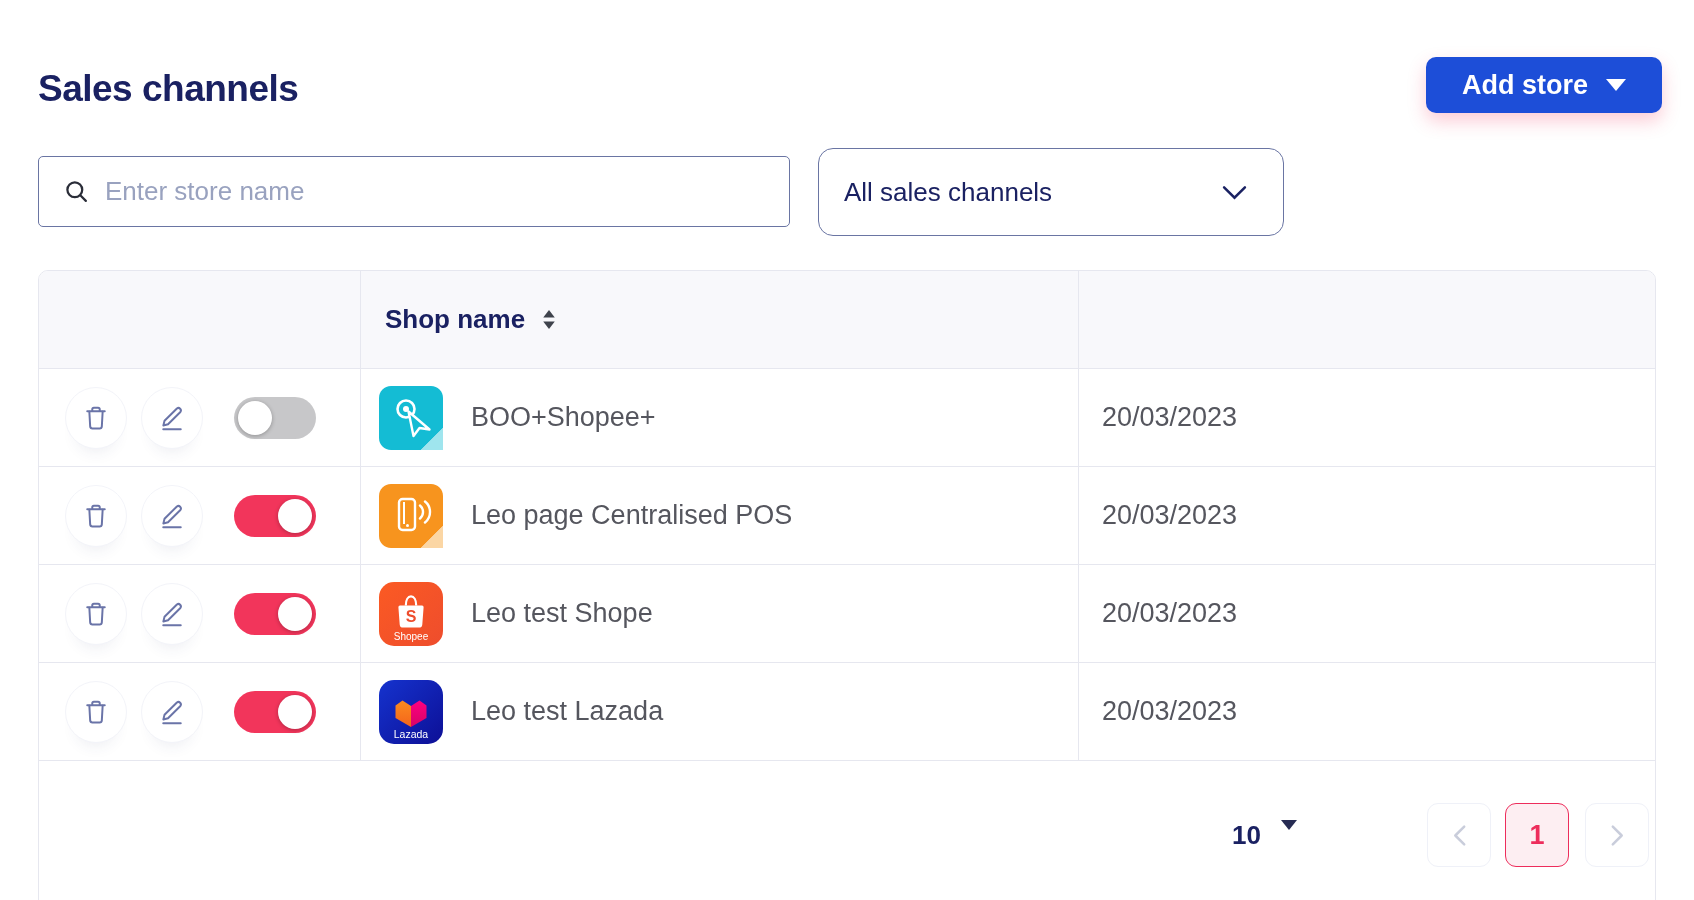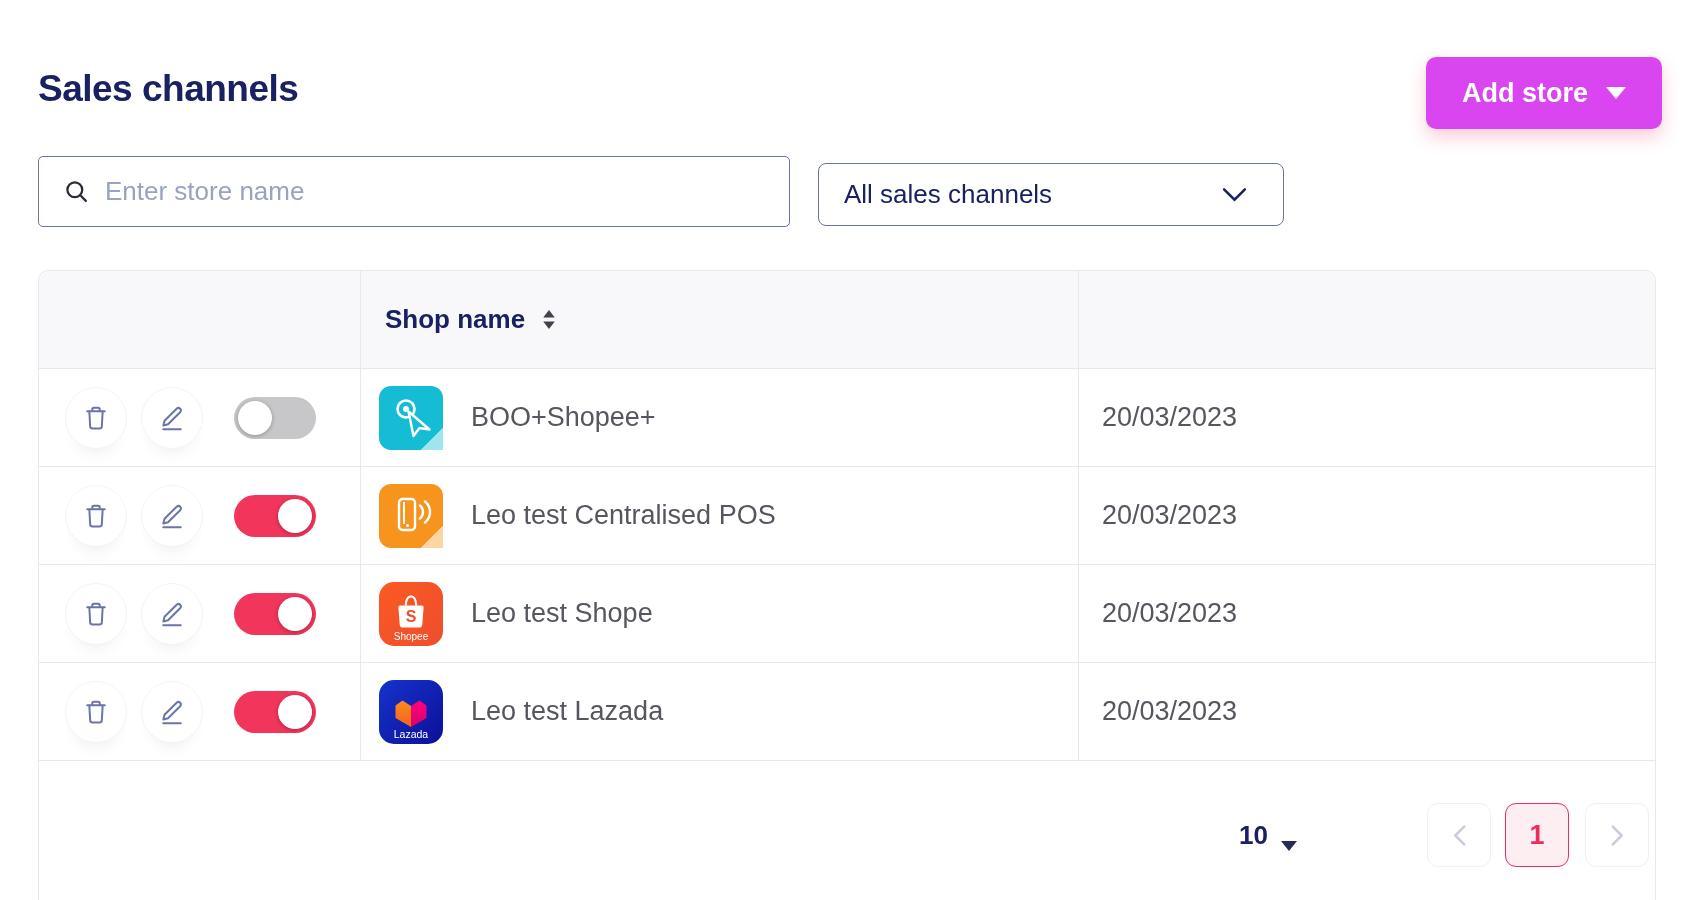--- a/index.html
+++ b/index.html
@@ -9,22 +9,22 @@
     background: #ffffff;
     position: relative;
     overflow: hidden;
   }
   
   .page-title {
     position: absolute; left: 38px; top: 68px;
     font-size: 37px; font-weight: 700; color: #1A2162; letter-spacing: -0.5px;
   }
   .add-store-btn {
-    position: absolute; right: 32px; top: 57px; height: 72px;
-    background: #d946ef; border: none; border-radius: 10px;
+    position: absolute; right: 32px; top: 57px; height: 56px;
+    background: #1d4ed8; border: none; border-radius: 10px;
     display: flex; align-items: center; gap: 18px; padding: 0 36px;
     color: #fff; font-size: 27px; font-weight: 700; cursor: pointer;
     font-family: inherit;
     box-shadow: 0 8px 18px rgba(242,53,91,0.25);
   }
   .caret-down-white {
     width: 0; height: 0;
     border-left: 10px solid transparent; border-right: 10px solid transparent;
     border-top: 12px solid #ffffff;
   }
@@ -33,22 +33,22 @@
     position: absolute; left: 38px; top: 156px; width: 752px; height: 71px;
     border: 1px solid #6A75A3; border-radius: 5px; background: #fff;
     display: flex; align-items: center; gap: 15px; padding: 0 20px 0 24px;
   }
   .search-box input {
     border: none; outline: none; flex: 1; font-size: 26px; color: #1A2162;
     font-family: inherit; background: transparent;
   }
   .search-box input::placeholder { color: #99A2BF; }
   .select-box {
-    position: absolute; left: 818px; top: 163px; width: 466px; height: 63px;
-    border: 1px solid #6A75A3; border-radius: 8px; background: #fff;
+    position: absolute; left: 818px; top: 148px; width: 466px; height: 88px;
+    border: 1px solid #6A75A3; border-radius: 15px; background: #fff;
     display: flex; align-items: center; justify-content: space-between;
     padding: 0 36px 0 25px; font-size: 26px; color: #1A2162; cursor: pointer;
   }
   
   .table-card {
     position: absolute; left: 38px; top: 270px; width: 1618px; height: 660px;
     border: 1px solid #E6E7EF; border-radius: 10px; background: #fff;
     overflow: hidden;
   }
   .thead, .trow {
@@ -91,21 +91,21 @@
   
   .store-icon { width: 64px; height: 64px; flex: none; position: relative; }
   .store-icon svg { display: block; }
   
   .tfoot { position: relative; height: 160px; background: #fff; }
   .foot-controls {
     position: absolute; top: 42px; right: 6px;
     display: flex; align-items: center;
   }
   .display-label { font-size: 26px; color: #6E76A5; }
-  .page-size { display: flex; align-items: flex-end; gap: 13px; margin-left: 20px; cursor: pointer; }
+  .page-size { display: flex; align-items: flex-start; gap: 20px; margin-left: 20px; cursor: pointer; }
   .page-size .num { font-size: 26px; font-weight: 700; color: #1A2162; }
   .caret-down-dark {
     width: 0; height: 0;
     border-left: 8px solid transparent; border-right: 8px solid transparent;
     border-top: 10px solid #262B53;
   }
   .pg-btn {
     width: 64px; height: 64px; border-radius: 11px; background: #fff;
     border: 1.5px solid #EFF1F8; display: flex; align-items: center; justify-content: center;
     cursor: pointer; font-family: inherit;
@@ -213,21 +213,21 @@
         <svg width="64" height="64" viewBox="0 0 64 64">
           <path d="M0 12 C0 5.4 5.4 0 12 0 H52 C58.6 0 64 5.4 64 12 V42 L42 64 H12 C5.4 64 0 58.6 0 52 Z" fill="#F7941E"></path>
           <path d="M64 42 L42 64 H64 Z" fill="#FBD6A4"></path>
           <rect x="20" y="15" width="16" height="31" rx="3.6" fill="none" stroke="#fff" stroke-width="2.4"></rect>
           <line x1="25" y1="18" x2="25" y2="40" stroke="#fff" stroke-width="2"></line>
           <circle cx="28.5" cy="41.5" r="1.5" fill="#fff"></circle>
           <path d="M41 21.5 a8.5 8.5 0 0 1 0 13" stroke="#fff" stroke-width="2.4" fill="none" stroke-linecap="round"></path>
           <path d="M46 17.5 a13.5 13.5 0 0 1 0 21" stroke="#fff" stroke-width="2.4" fill="none" stroke-linecap="round"></path>
         </svg>
       </span>
-      <span class="shop-name">Leo test Centralised POS</span>
+      <span class="shop-name">Leo page Centralised POS</span>
     </div>
     <div class="td td-date">20/03/2023</div>
   </div>
 
   <div class="trow">
     <div class="td td-actions cell-sep">
       <button class="icon-btn">
         <svg width="28" height="28" viewBox="0 0 24 24" fill="none" stroke="#6A74A8" stroke-width="1.7" stroke-linecap="round" stroke-linejoin="round">
           <path d="M4.5 6.3h15"></path>
             <path d="M8.8 6V4.6c0-.8.6-1.4 1.4-1.4h3.6c.8 0 1.4.6 1.4 1.4V6"></path>

